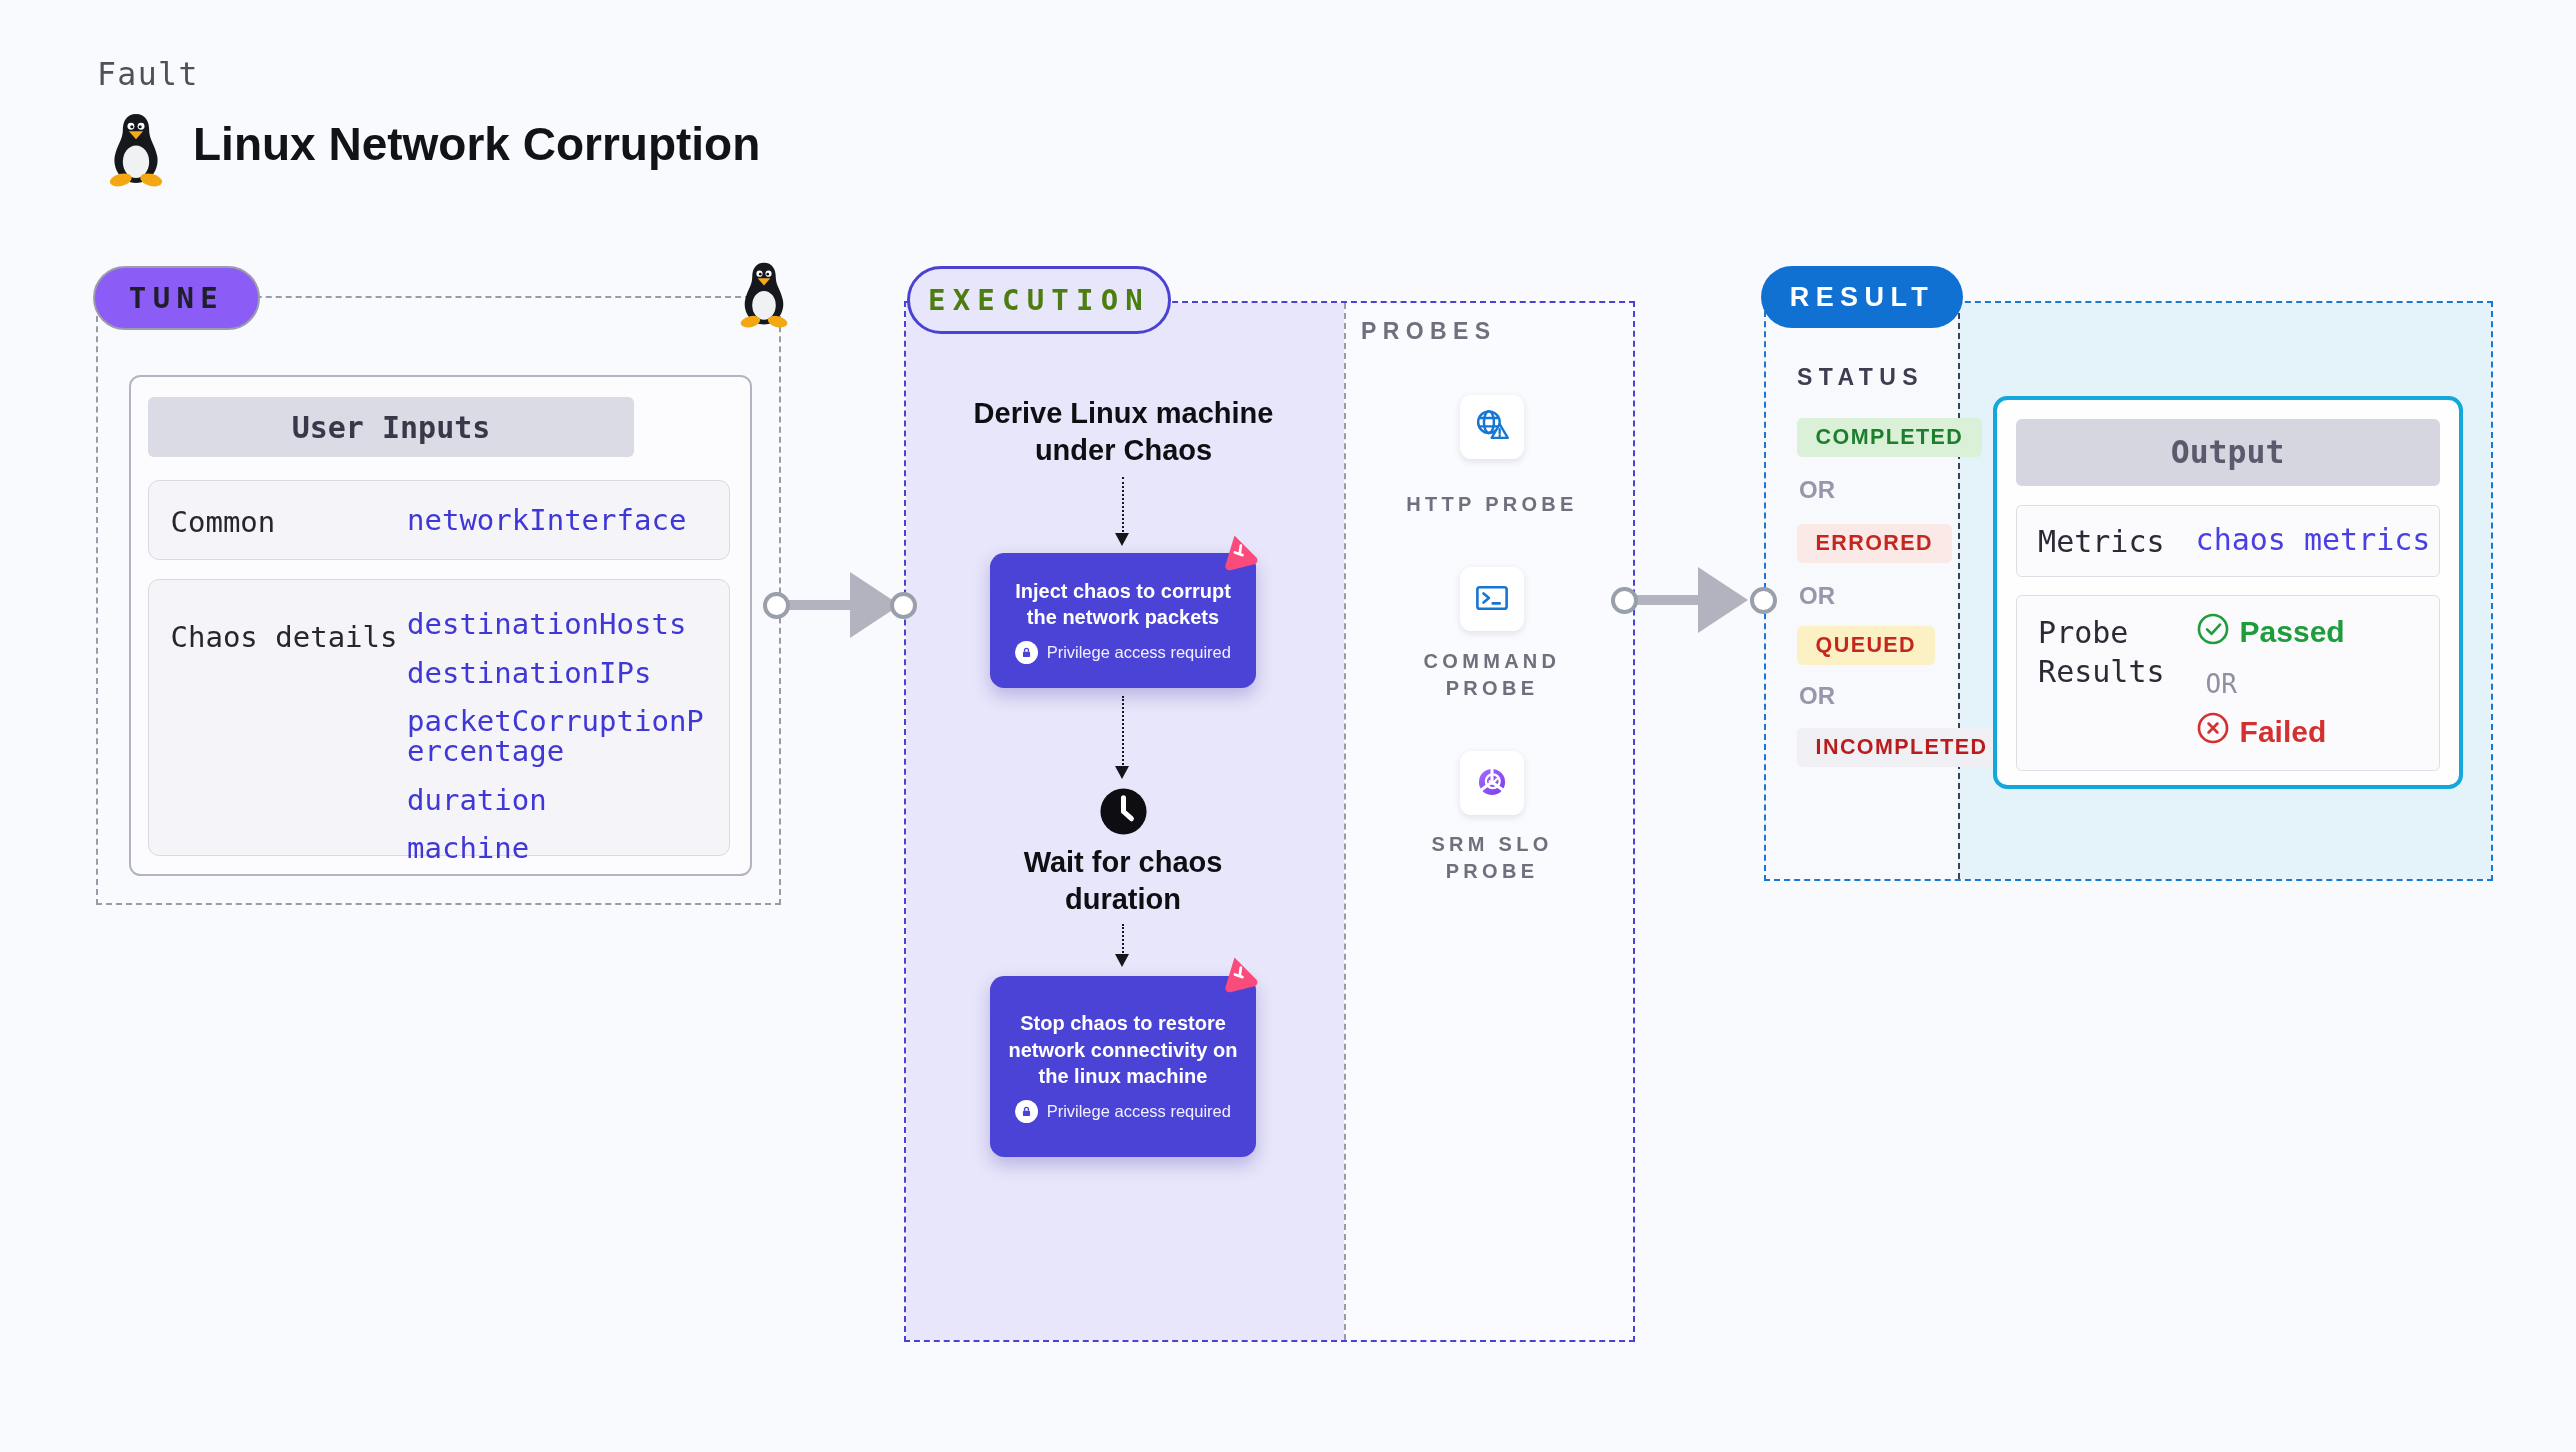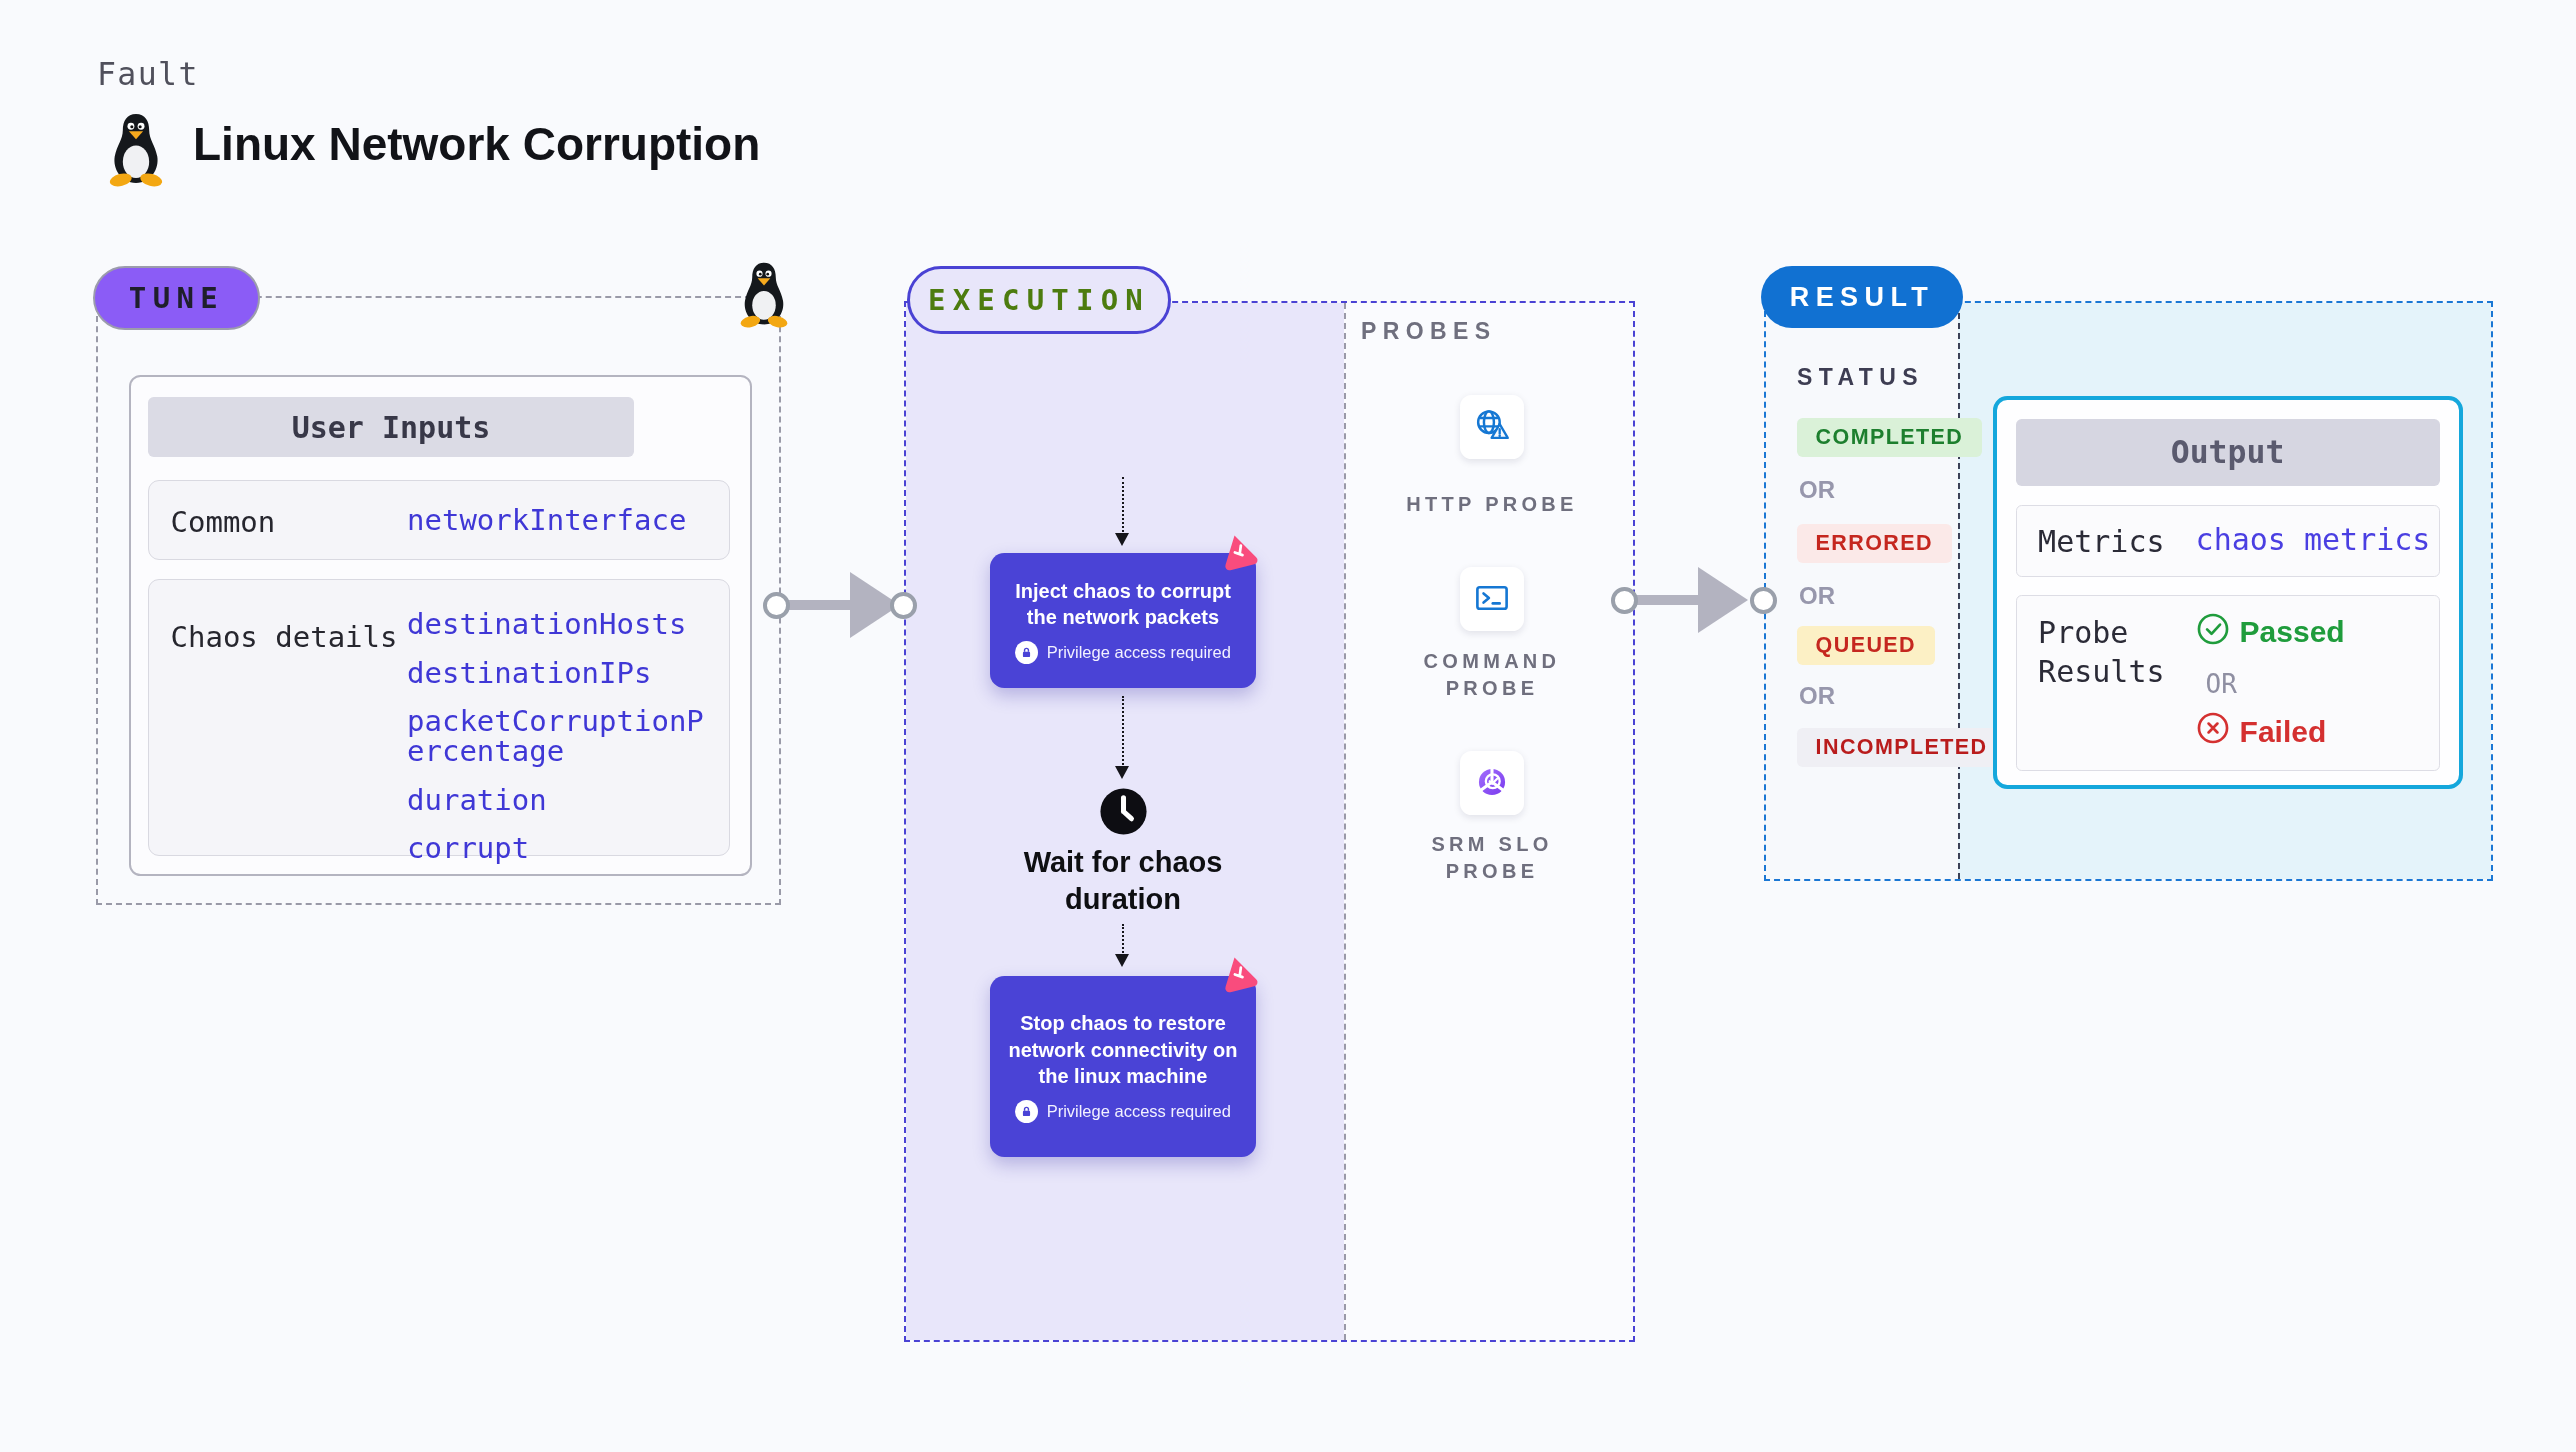--- a/index.html
+++ b/index.html
@@ -138,36 +138,37 @@
         <span>networkInterface</span>
       </div>
     </div>
     <div class="abs ui-row ui-row-2">
       <div class="ui-label mono" style="top:40px;">Chaos details</div>
       <div class="ui-values mono" style="top:29px;">
         <span>destinationHosts</span>
         <span>destinationIPs</span>
         <span>packetCorruptionPercentage</span>
         <span>duration</span>
-        <span>corrupt</span>
+        <span>machine</span>
       </div>
     </div>
   </div>
 
   <div class="abs h-arrow-line" style="left:781px;top:600px;width:83px;"></div>
   <div class="abs h-arrow-head" style="left:850px;top:572px;"></div>
   <div class="abs ring" style="left:763px;top:592px;"></div>
   <div class="abs ring" style="left:890px;top:592px;"></div>
 
   <div class="abs exec-box">
     <div class="abs exec-fill"></div>
     <div class="abs probes-divider"></div>
   </div>
   <div class="abs pill exec-badge mono">EXECUTION</div>
 
+  <div class="abs flow-heading" style="left:937px;top:395px;width:373px;">Derive Linux machine under Chaos</div>
   <div class="abs varrow" style="left:1122px;top:477px;height:63px;"></div>
 
   <div class="abs chaos-step" style="left:990px;top:553px;height:135px;">
     <div class="step-text">Inject chaos to corrupt the network packets</div>
     <div class="privilege">
       <span class="lock-circle">
         <svg width="13" height="13" viewBox="0 0 20 20">
           <rect x="4.5" y="9" width="11" height="8" rx="1.8" fill="#4a43d6"></rect>
           <path d="M7 9 V6.6 a3 3 0 0 1 6 0 V9" fill="none" stroke="#4a43d6" stroke-width="2.2"></path>
         </svg>

